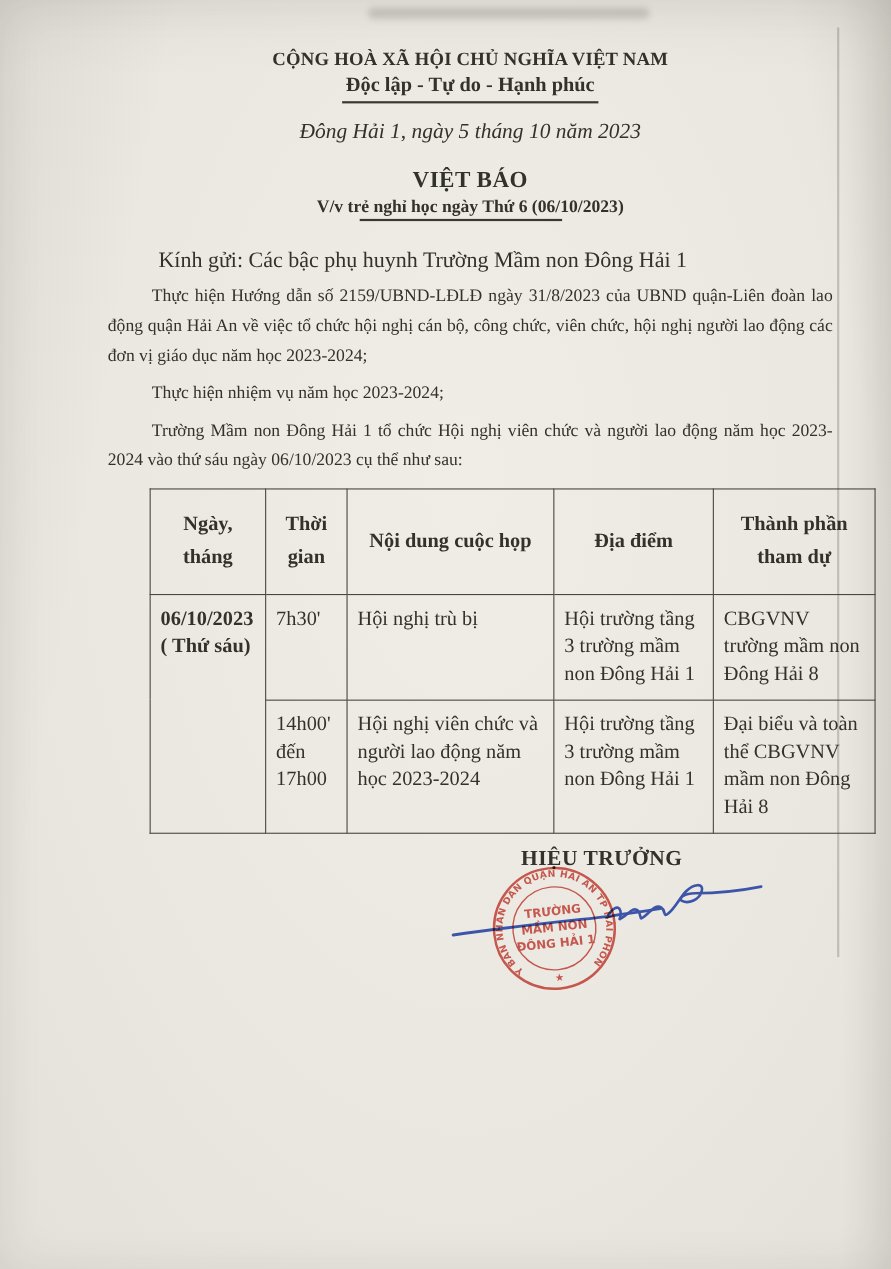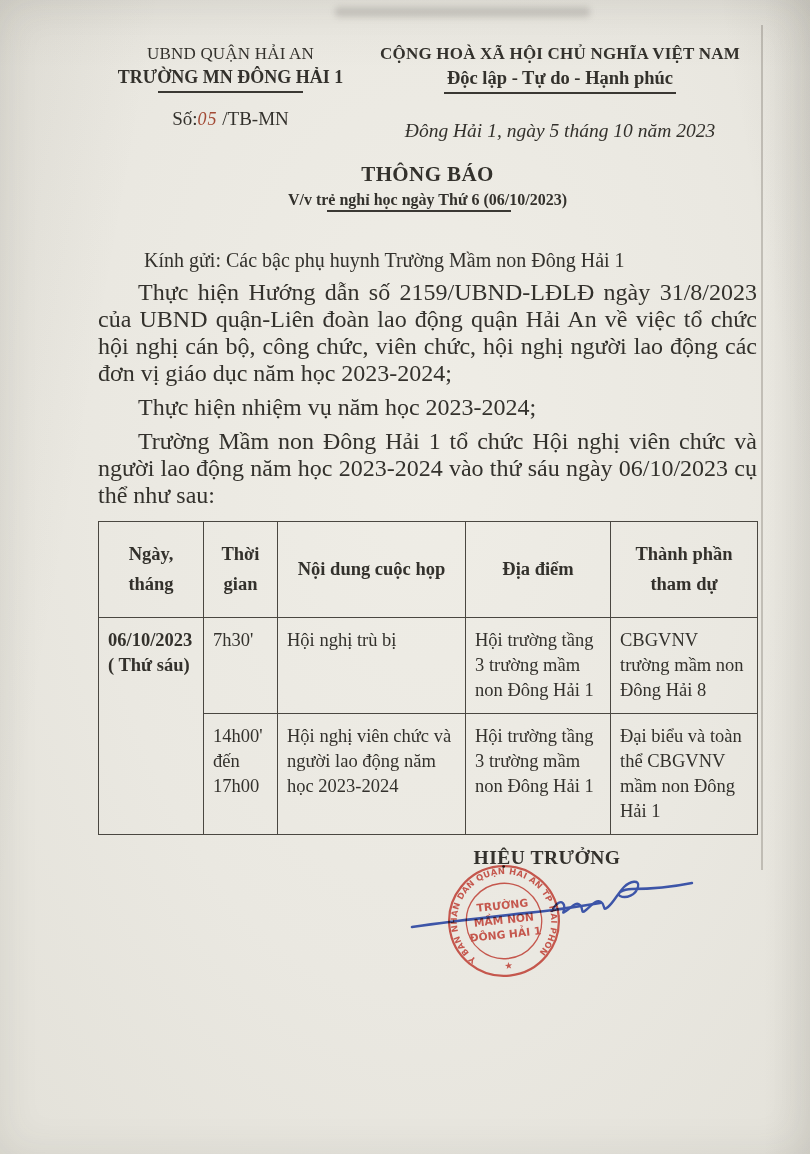--- a/index.html
+++ b/index.html
@@ -31,36 +31,36 @@
   .hdr-left{width:265px;text-align:center;flex:none;}
   .hdr-left .l1{font-size:17px;letter-spacing:.2px;}
   .hdr-left .l2{font-size:18px;font-weight:bold;margin-top:3px;}
   .org-underline{width:145px;height:2px;background:#3a3833;margin:3px auto 0;}
   .doc-no{font-size:19px;margin-top:15px;}
   .doc-no .hand{font-style:italic;color:#a34a35;font-size:18px;letter-spacing:1px;}
   .hdr-right{flex:1;text-align:center;}
   .hdr-right .m1{font-size:17px;font-weight:bold;letter-spacing:.2px;}
   .hdr-right .m2{font-size:18.5px;font-weight:bold;display:inline-block;
     border-bottom:2px solid #3a3833;padding:0 3px 3px;margin-top:4px;}
-  .dateline{font-size:19.5px;font-style:italic;margin-top:26px;}
+  .dateline{font-size:19.5px;font-style:italic;margin-top:15px;}
 
   
   .title-wrap{text-align:center;margin-top:20px;}
   .title{font-size:21px;font-weight:bold;letter-spacing:.4px;}
   .subtitle-box{position:relative;display:inline-block;margin-top:4px;}
   .subtitle{font-size:16px;font-weight:bold;}
   .subtitle-underline{position:absolute;left:14%;width:66%;bottom:-3px;height:2px;background:#3a3833;}
 
   
-  .recipient{font-size:20px;margin-top:40px;padding-left:46px;}
+  .recipient{font-size:20px;margin-top:28px;padding-left:46px;}
   .body-text{margin-top:6px;}
-  .para{font-size:24px;line-height:27px;text-align:justify;text-indent:40px;margin:7px 0 0;}
+  .para{font-size:16px;line-height:27px;text-align:justify;text-indent:40px;margin:7px 0 0;}
 
   
-  table.meet{border-collapse:collapse;margin-top:12px;width:659px;table-layout:fixed;}
+  table.meet{border-collapse:collapse;margin-top:12px;width:659px;table-layout:fixed;margin-left:38px;}
   table.meet th,table.meet td{border:1.7px solid #4a4741;font-size:18.5px;line-height:1.35;
     padding:10px 9px;overflow:hidden;}
   table.meet th{font-weight:bold;text-align:center;height:75px;line-height:1.6;}
   table.meet td{vertical-align:top;text-align:left;}
   td.c-date{vertical-align:middle;text-align:center;font-weight:bold;font-size:19px;line-height:1.7;}
   tr.r1 td{height:60px;}
   tr.r2 td{height:92px;}
 
   .closing{font-size:20px;line-height:27px;text-align:justify;text-indent:40px;margin-top:10px;}
 
@@ -78,35 +78,29 @@
 <body>
 
 <div class="page">
   <div class="smudge"></div>
   <div class="edge-line"></div>
   <div class="right-shade"></div>
 
   <div class="content">
 
     <div class="hdr">
-      <div class="hdr-left">
-        <div class="l1">UBND QUẬN HẢI AN</div>
-        <div class="l2">TRƯỜNG MN ĐÔNG HẢI 1</div>
-        <div class="org-underline"></div>
-        <div class="doc-no"><span>Số:</span><span class="hand">05</span><span> /TB-MN</span></div>
-      </div>
       <div class="hdr-right">
         <div class="m1">CỘNG HOÀ XÃ HỘI CHỦ NGHĨA VIỆT NAM</div>
         <div><span class="m2">Độc lập - Tự do - Hạnh phúc</span></div>
         <div class="dateline">Đông Hải 1, ngày 5 tháng 10 năm 2023</div>
       </div>
     </div>
 
     <div class="title-wrap">
-      <div class="title">THÔNG BÁO</div>
+      <div class="title">VIỆT BÁO</div>
       <div class="subtitle-box">
         <div class="subtitle">V/v trẻ nghỉ học ngày Thứ 6 (06/10/2023)</div>
         <div class="subtitle-underline"></div>
       </div>
     </div>
 
     <div class="recipient">Kính gửi: Các bậc phụ huynh Trường Mầm non Đông Hải 1</div>
 
     <div class="body-text">
       <p class="para">Thực hiện Hướng dẫn số 2159/UBND-LĐLĐ ngày 31/8/2023 của UBND quận-Liên đoàn lao động quận Hải An về việc tổ chức hội nghị cán bộ, công chức, viên chức, hội nghị người lao động các đơn vị giáo dục năm học 2023-2024;</p>
@@ -137,21 +131,21 @@
         </td>
         <td>7h30'</td>
         <td>Hội nghị trù bị</td>
         <td>Hội trường tầng 3 trường mầm non Đông Hải 1</td>
         <td>CBGVNV trường mầm non Đông Hải 8</td>
       </tr>
       <tr class="r2">
         <td>14h00' đến 17h00</td>
         <td>Hội nghị viên chức và người lao động năm học 2023-2024</td>
         <td>Hội trường tầng 3 trường mầm non Đông Hải 1</td>
-        <td>Đại biểu và toàn thể CBGVNV mầm non Đông Hải 1</td>
+        <td>Đại biểu và toàn thể CBGVNV mầm non Đông Hải 8</td>
       </tr>
     </tbody>
       </table>
 
 
     <div class="sig-wrap">
       <div class="sig-title">HIỆU TRƯỞNG</div>
 
       <svg class="stamp" viewBox="0 0 140 140">
         <circle cx="70" cy="70" r="64" fill="none" stroke="#bf4238" stroke-width="2.6"></circle>

